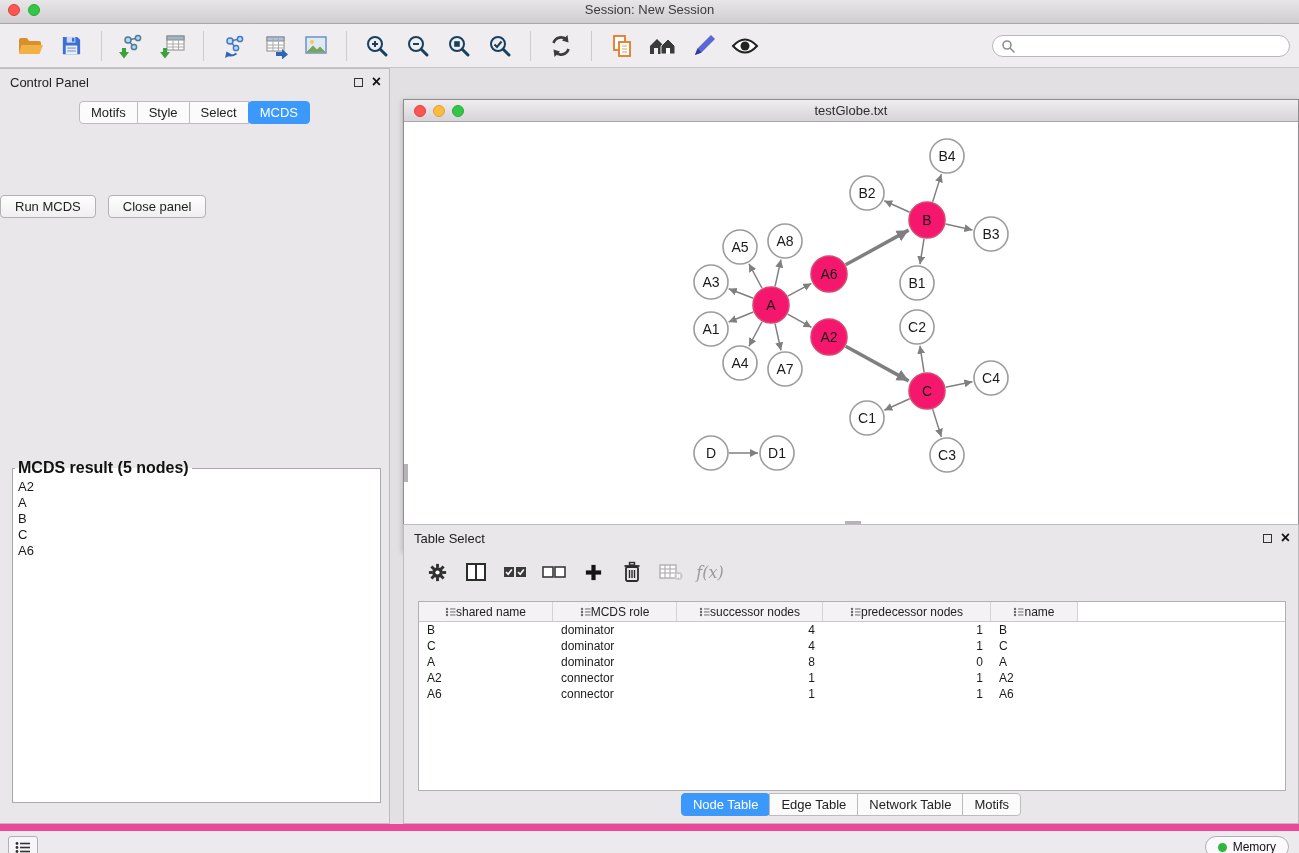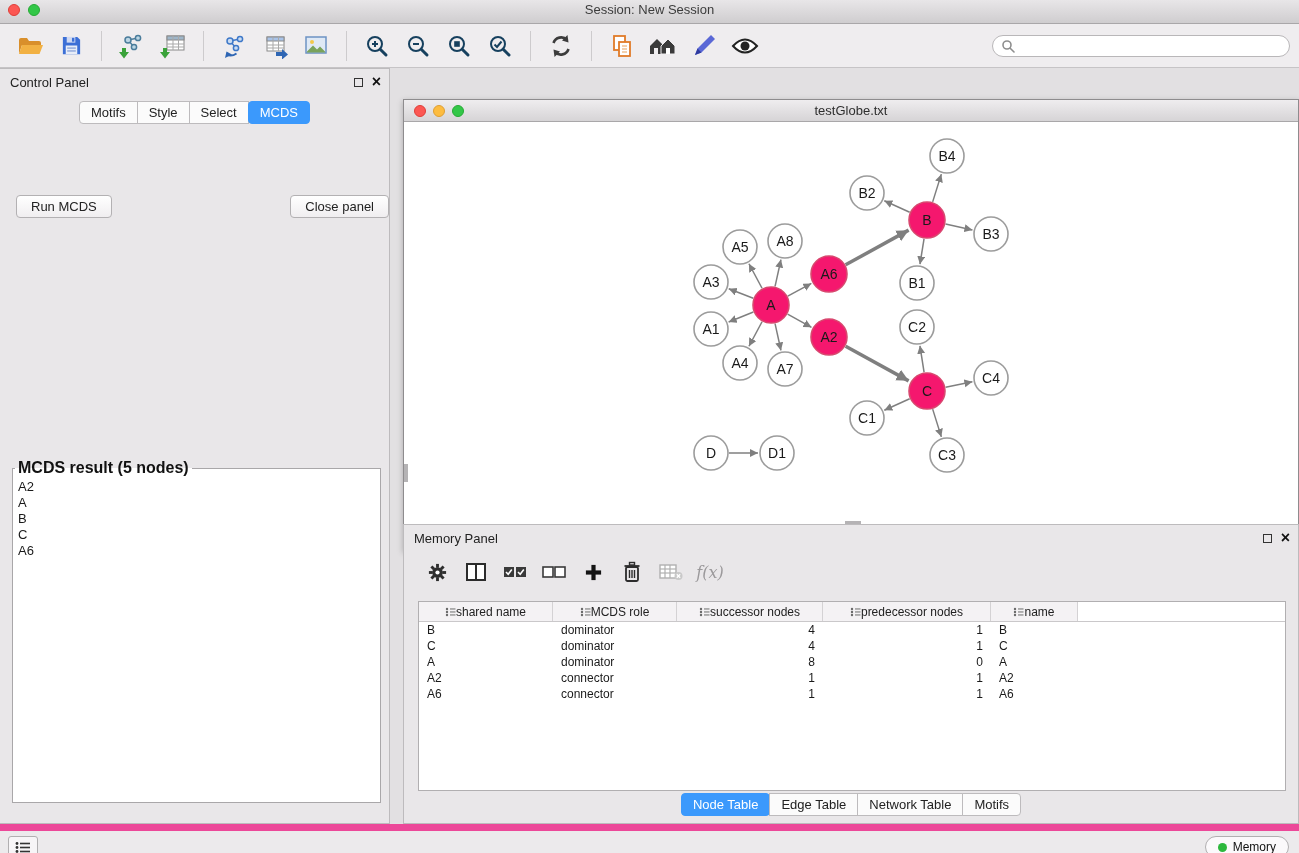--- a/index.html
+++ b/index.html
@@ -37,21 +37,21 @@
   .ctab:first-child{border-radius:4px 0 0 4px;margin-left:0;}
   .ctab:last-child{border-radius:0 4px 4px 0;}
   .ctab.active{background:var(--accent,#3b99fc);border-color:var(--accent,#3b99fc);color:#fff;border-radius:4px;}
   .opt-label{position:absolute;left:0;right:0;top:72px;text-align:center;font-size:13px;}
   .combo{position:absolute;left:43px;top:92px;width:313px;height:23px;background:#fff;border:1px solid #adabad;border-radius:3px;display:flex;align-items:center;overflow:hidden;}
   .combo-text{flex:1;padding:0 8px;font-size:13px;white-space:nowrap;overflow:hidden;}
   .combo-btn{width:17px;height:100%;background:linear-gradient(#7db7f8,#2079e8);display:flex;flex-direction:column;align-items:center;justify-content:center;gap:2px;}
   .arr{width:0;height:0;border-left:3.5px solid transparent;border-right:3.5px solid transparent;}
   .arr.up{border-bottom:4px solid #fff;}
   .arr.down{border-top:4px solid #fff;}
-  .btn-row{position:absolute;left:16px;right:0;top:126px;display:flex;justify-content:space-between;gap:12px;}
+  .btn-row{position:absolute;left:0;right:0;top:126px;display:flex;justify-content:flex-start;gap:12px;}
   .btn{padding:3px 14px;font-size:13px;font-family:inherit;background:linear-gradient(#ffffff,#f0eef0);border:1px solid #b3b1b3;border-radius:4px;color:#222;}
   .result{position:absolute;left:12px;right:8px;top:390px;bottom:20px;border:1px solid #a9a7a9;background:#fff;}
   .result legend{font-size:16px;padding:0 3px;margin-left:2px;color:#111;font-weight:bold;}
   .result-list{position:absolute;left:1px;right:1px;top:2px;bottom:1px;overflow:auto;}
   .result-item{padding:0 4px;line-height:16px;font-size:13px;}
 
   
   .right{position:absolute;left:403px;top:0;width:896px;height:756px;}
 
   
@@ -412,21 +412,21 @@
               <line x1="2" y1="11" x2="11" y2="2"></line>
               <line x1="6" y1="11" x2="11" y2="6"></line>
               <line x1="10" y1="11" x2="11" y2="10"></line>
             </g>
           </svg>
       </div>
       <div class="hscroll-thumb"></div>
 
       <div class="table-panel">
         <div class="panel-header">
-          <span>Memory Panel</span>
+          <span>Table Select</span>
           <span class="ph-icons">
             <span class="float-ic"></span>
             <span class="close-ic">×</span>
           </span>
         </div>
         <div class="tp-toolbar">
           <div class="tp-btn">
             <svg width="21" height="21" viewBox="0 0 22 22">
                 <g stroke="#2e2e2e" stroke-width="3">
                   <line x1="11" y1="2" x2="11" y2="6"></line>

